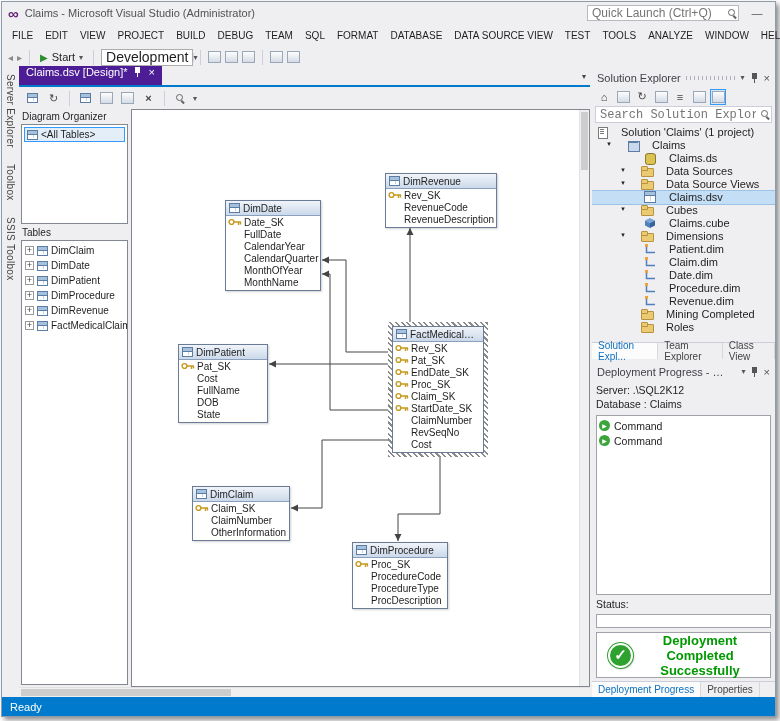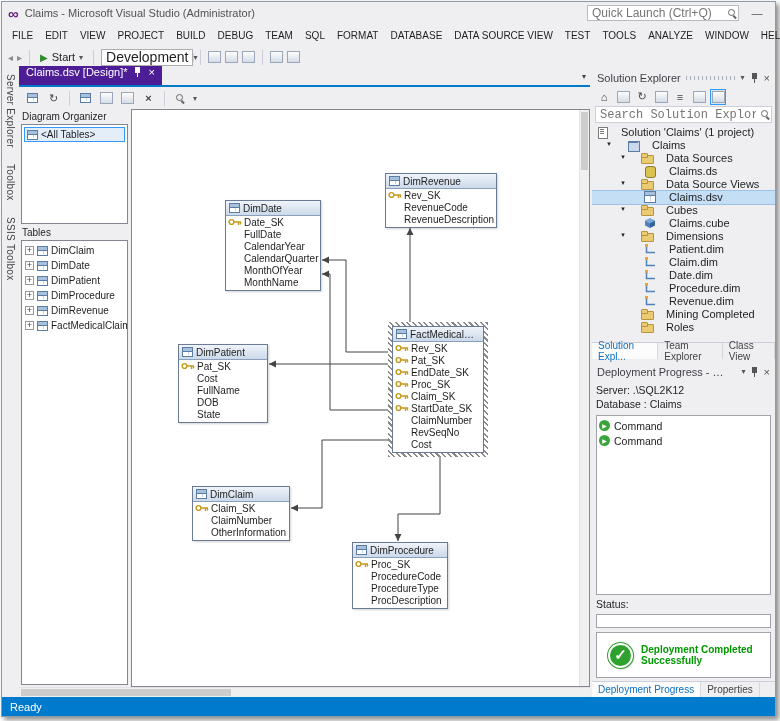--- a/index.html
+++ b/index.html
@@ -116,21 +116,21 @@
 
 .splitter{height:4px;flex:none}
 .dep-body{flex:1;display:flex;flex-direction:column;padding:3px 4px;font-size:10.5px;min-height:0}
 .dep-line{height:14px;white-space:nowrap}
 .cmd-box{flex:1;background:#fff;border:1px solid #A0A3A9;margin:3px 0;padding:2px;min-height:0}
 .cmd-row{display:flex;align-items:center;gap:4px;height:15px}
 .playc{width:11px;height:11px;border-radius:50%;background:#3BA53B;color:#fff;font-size:6px;display:flex;align-items:center;justify-content:center;flex:none}
 .status-box{height:14px;background:#fff;border:1px solid #A0A3A9;margin:2px 0;flex:none}
 .result-box{height:46px;background:#fff;border:1px solid #A0A3A9;display:flex;align-items:center;justify-content:center;gap:8px;padding:0 4px;flex:none;margin-top:2px}
 .checkc{width:25px;height:25px;border-radius:50%;background:#2EA12E;color:#fff;font-size:15px;font-weight:bold;display:flex;align-items:center;justify-content:center;border:2px solid #fff;box-shadow:0 0 0 1px #2EA12E,1px 1px 2px rgba(0,0,0,.3);flex:none}
-.result-text{color:#009900;font-weight:bold;font-size:10px;text-align:left;width:118px}
+.result-text{color:#009900;font-weight:bold;font-size:13px;text-align:center;width:118px}
 
 
 .statusbar{height:19px;background:#007ACC;color:#fff;font-size:11px;display:flex;align-items:center;padding:0 8px;flex:none}
 </style>
 </head>
 <body>
 
 <div class="window">
 
   <div class="titlebar">
@@ -533,28 +533,28 @@
         <div class="tree">
           <div class="trow" style="padding-left:4px">
             <span class="ticon i-sln"></span>
             <span>Solution 'Claims' (1 project)</span>
           </div>
           <div class="trow" style="padding-left:12px">
             <span class="exp">▾</span>
             <span class="ticon i-proj"></span>
             <span>Claims</span>
           </div>
+          <div class="trow" style="padding-left:52px">
+            <span class="ticon i-db"></span>
+            <span>Claims.ds</span>
+          </div>
           <div class="trow" style="padding-left:26px">
             <span class="exp">▾</span>
             <span class="ticon i-folder"></span>
             <span>Data Sources</span>
-          </div>
-          <div class="trow" style="padding-left:52px">
-            <span class="ticon i-db"></span>
-            <span>Claims.ds</span>
           </div>
           <div class="trow" style="padding-left:26px">
             <span class="exp">▾</span>
             <span class="ticon i-folder"></span>
             <span>Data Source Views</span>
           </div>
           <div class="trow sel" style="padding-left:52px">
             <span class="ticon i-table" style="margin-top:0"></span>
             <span>Claims.dsv</span>
           </div>

